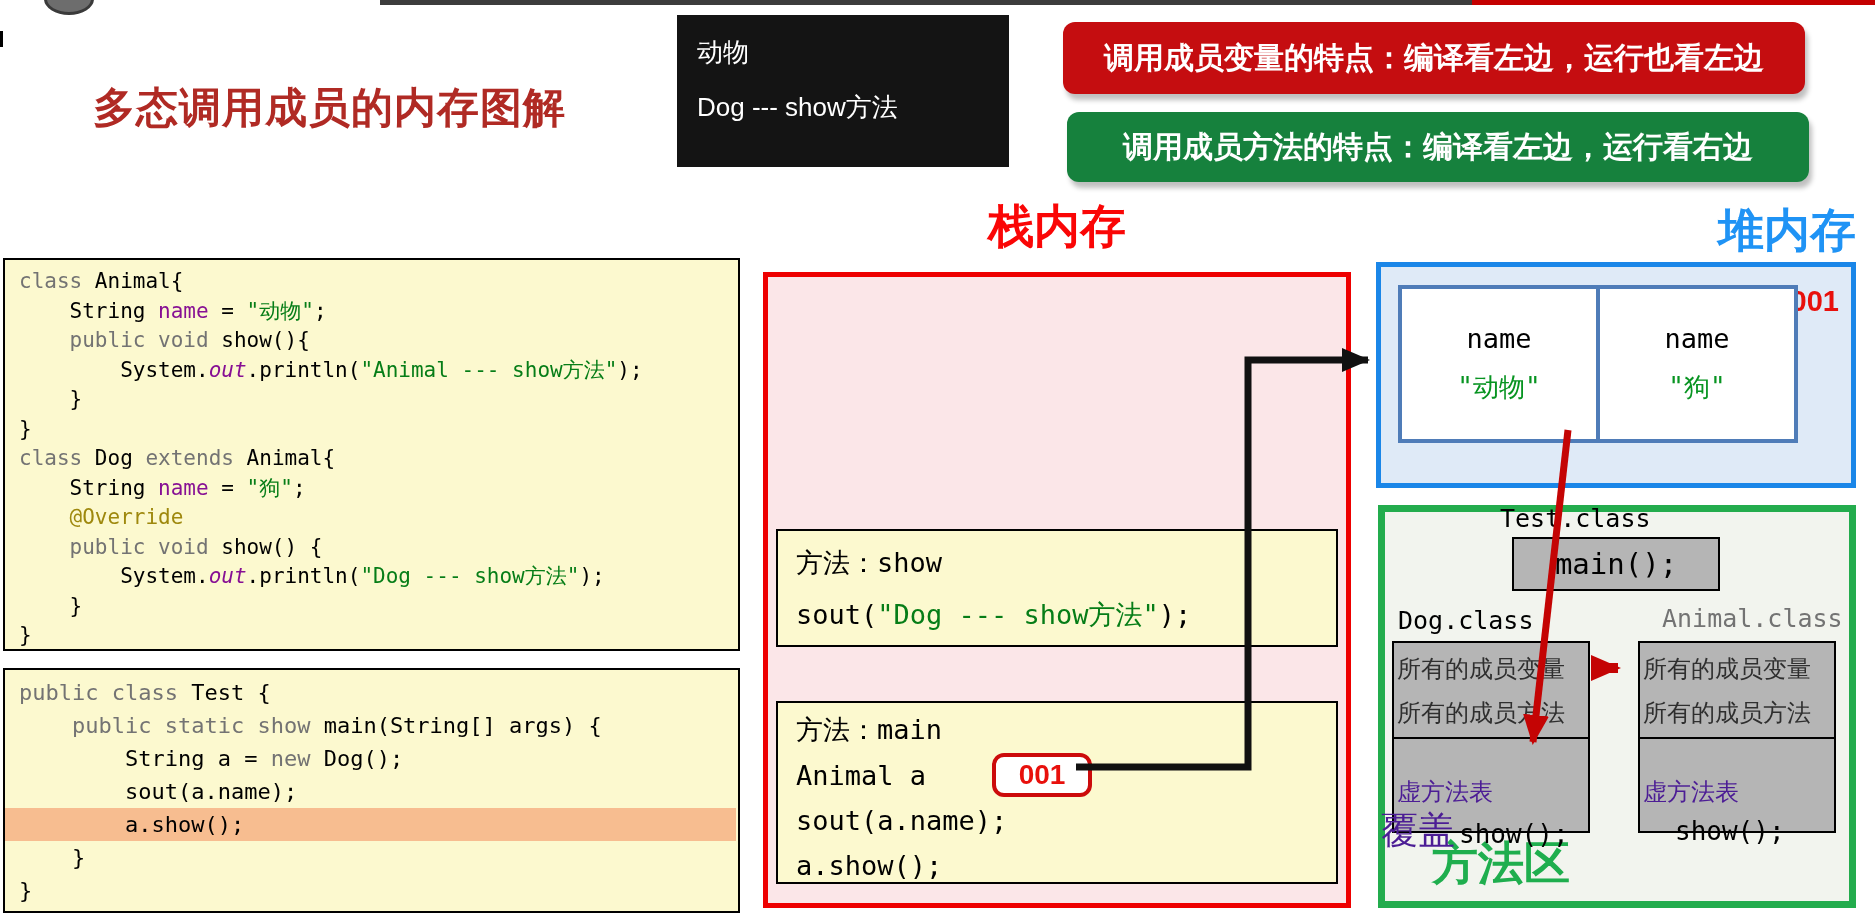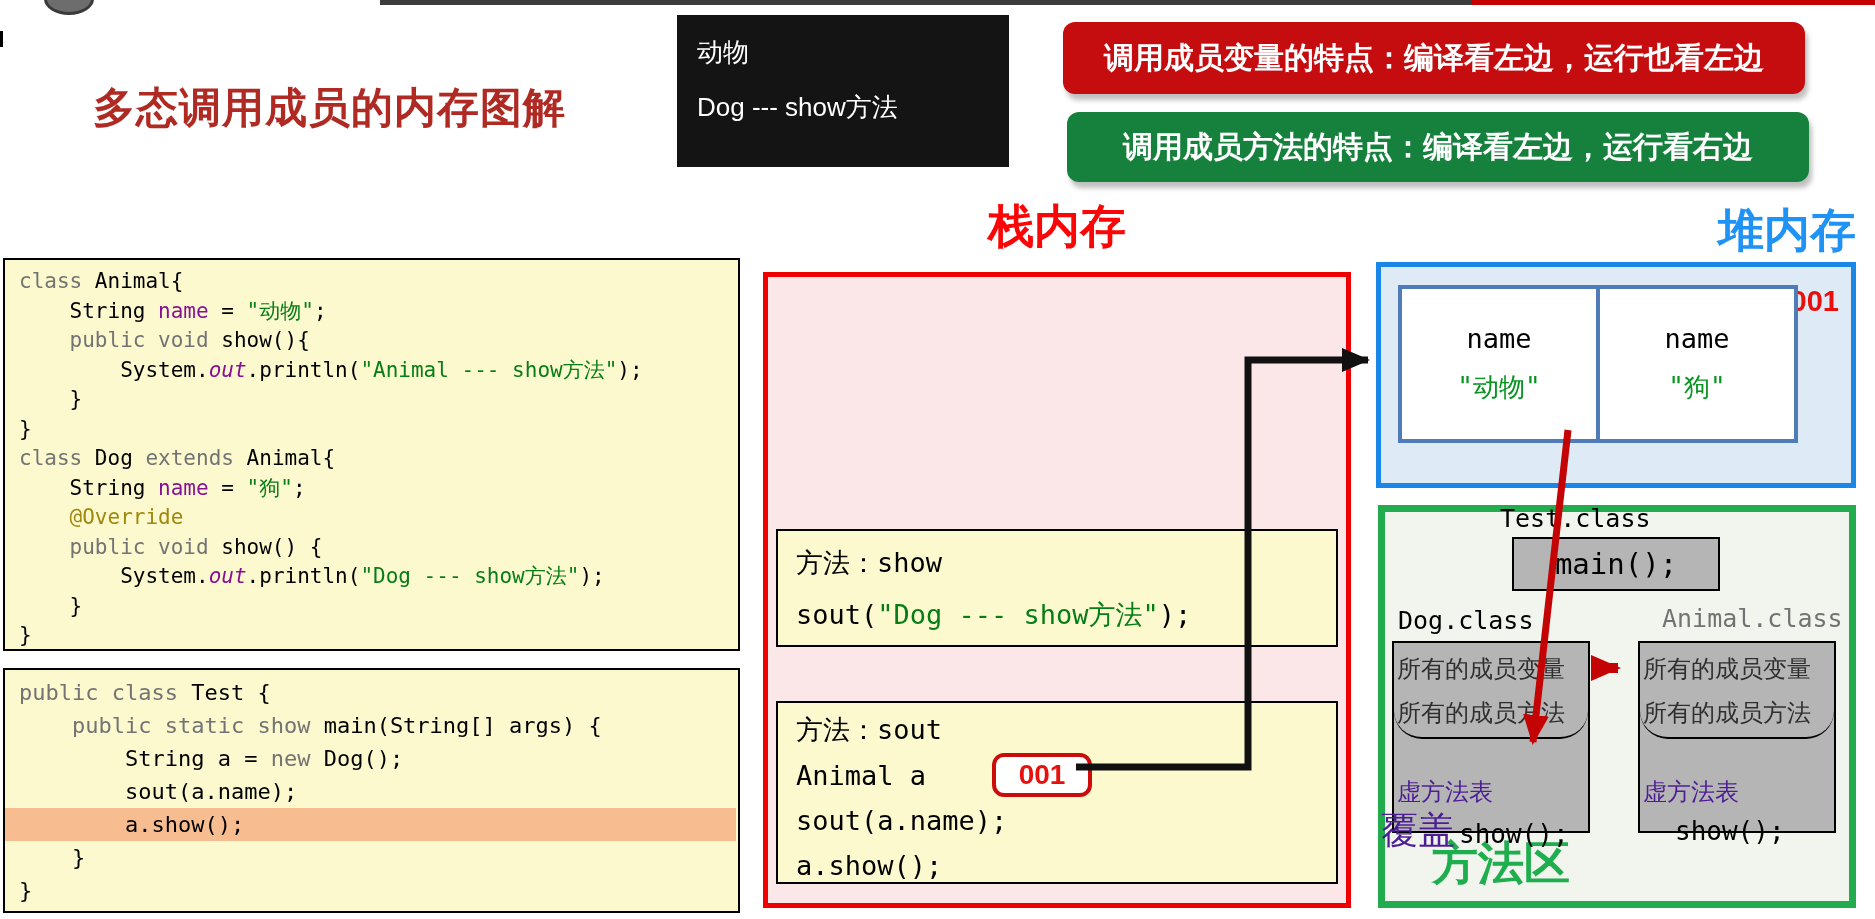--- a/index.html
+++ b/index.html
@@ -66,21 +66,21 @@
   #method-title{position:absolute;left:16px;bottom:6px;font-size:46px;font-weight:900;color:#1fae4e;margin-left:31px;}
   #test-label{left:1500px;top:504px;font-size:25px;color:#000;font-family:"DejaVu Sans Mono","Liberation Mono",monospace;}
   #main-box{left:1512px;top:537px;width:208px;height:54px;background:#b5b5b5;border:2px solid #000;box-sizing:border-box;
             display:flex;align-items:center;justify-content:center;
             font-family:"DejaVu Sans Mono","Liberation Mono",monospace;font-size:29px;color:#000;}
   #dog-label{left:1398px;top:606px;font-size:25px;color:#000;font-family:"DejaVu Sans Mono","Liberation Mono",monospace;}
   #animal-label{left:1662px;top:604px;font-size:25px;color:#737373;font-family:"DejaVu Sans Mono","Liberation Mono",monospace;}
   .class-table{position:absolute;width:198px;height:192px;background:#b5b5b5;border:2px solid #000;box-sizing:border-box;}
   #dog-table{left:1392px;top:641px;}
   #animal-table{left:1638px;top:641px;}
-  .members-cell{height:96px;border-bottom:2px solid #000;box-sizing:border-box;padding:4px 0 0 3px;border-radius:28px;}
+  .members-cell{height:96px;border-bottom:2px solid #000;box-sizing:border-box;padding:4px 0 0 3px;}
   .members-cell div{font-size:24px;color:#2f2f2f;line-height:44px;white-space:nowrap;}
   .vtable-cell{padding:6px 0 0 3px;}
   .vtable-label{font-size:24px;color:#4c1d95;line-height:38px;margin-top:28px;}
   .vtable-method{font-size:26px;color:#000;font-family:"DejaVu Sans Mono","Liberation Mono",monospace;
                  line-height:40px;white-space:nowrap;}
   .override-tag{color:#4c1d95;font-weight:normal;font-size:37px;font-family:"Liberation Sans",sans-serif;
                 position:relative;left:-16px;margin-right:-12px;}
   .indent{padding-left:32px;}
   
   #arrows{position:absolute;left:0;top:0;width:1875px;height:919px;pointer-events:none;z-index:40;}
@@ -132,21 +132,21 @@
 
   <div class="abs" id="stack-title">栈内存</div>
   <div class="abs" id="stack-box">
     <div class="frame" id="frame-show">
       <div class="frame-header">方法：show</div>
       <div class="frame-body">
           <div class="code-line"><span class="tok-p">sout(</span><span class="tok-s">"Dog --- show方法"</span><span class="tok-p">);</span></div>
         </div>
     </div>
     <div class="frame" id="frame-main">
-      <div class="mline">方法：sout</div>
+      <div class="mline">方法：main</div>
       <div class="mline">
         <span>Animal a</span>
         <span id="ref-badge">001</span>
       </div>
       <div class="mline">sout(a.name);</div>
       <div class="mline">a.show();</div>
     </div>
   </div>
 
   <div class="abs" id="heap-title">堆内存</div>

